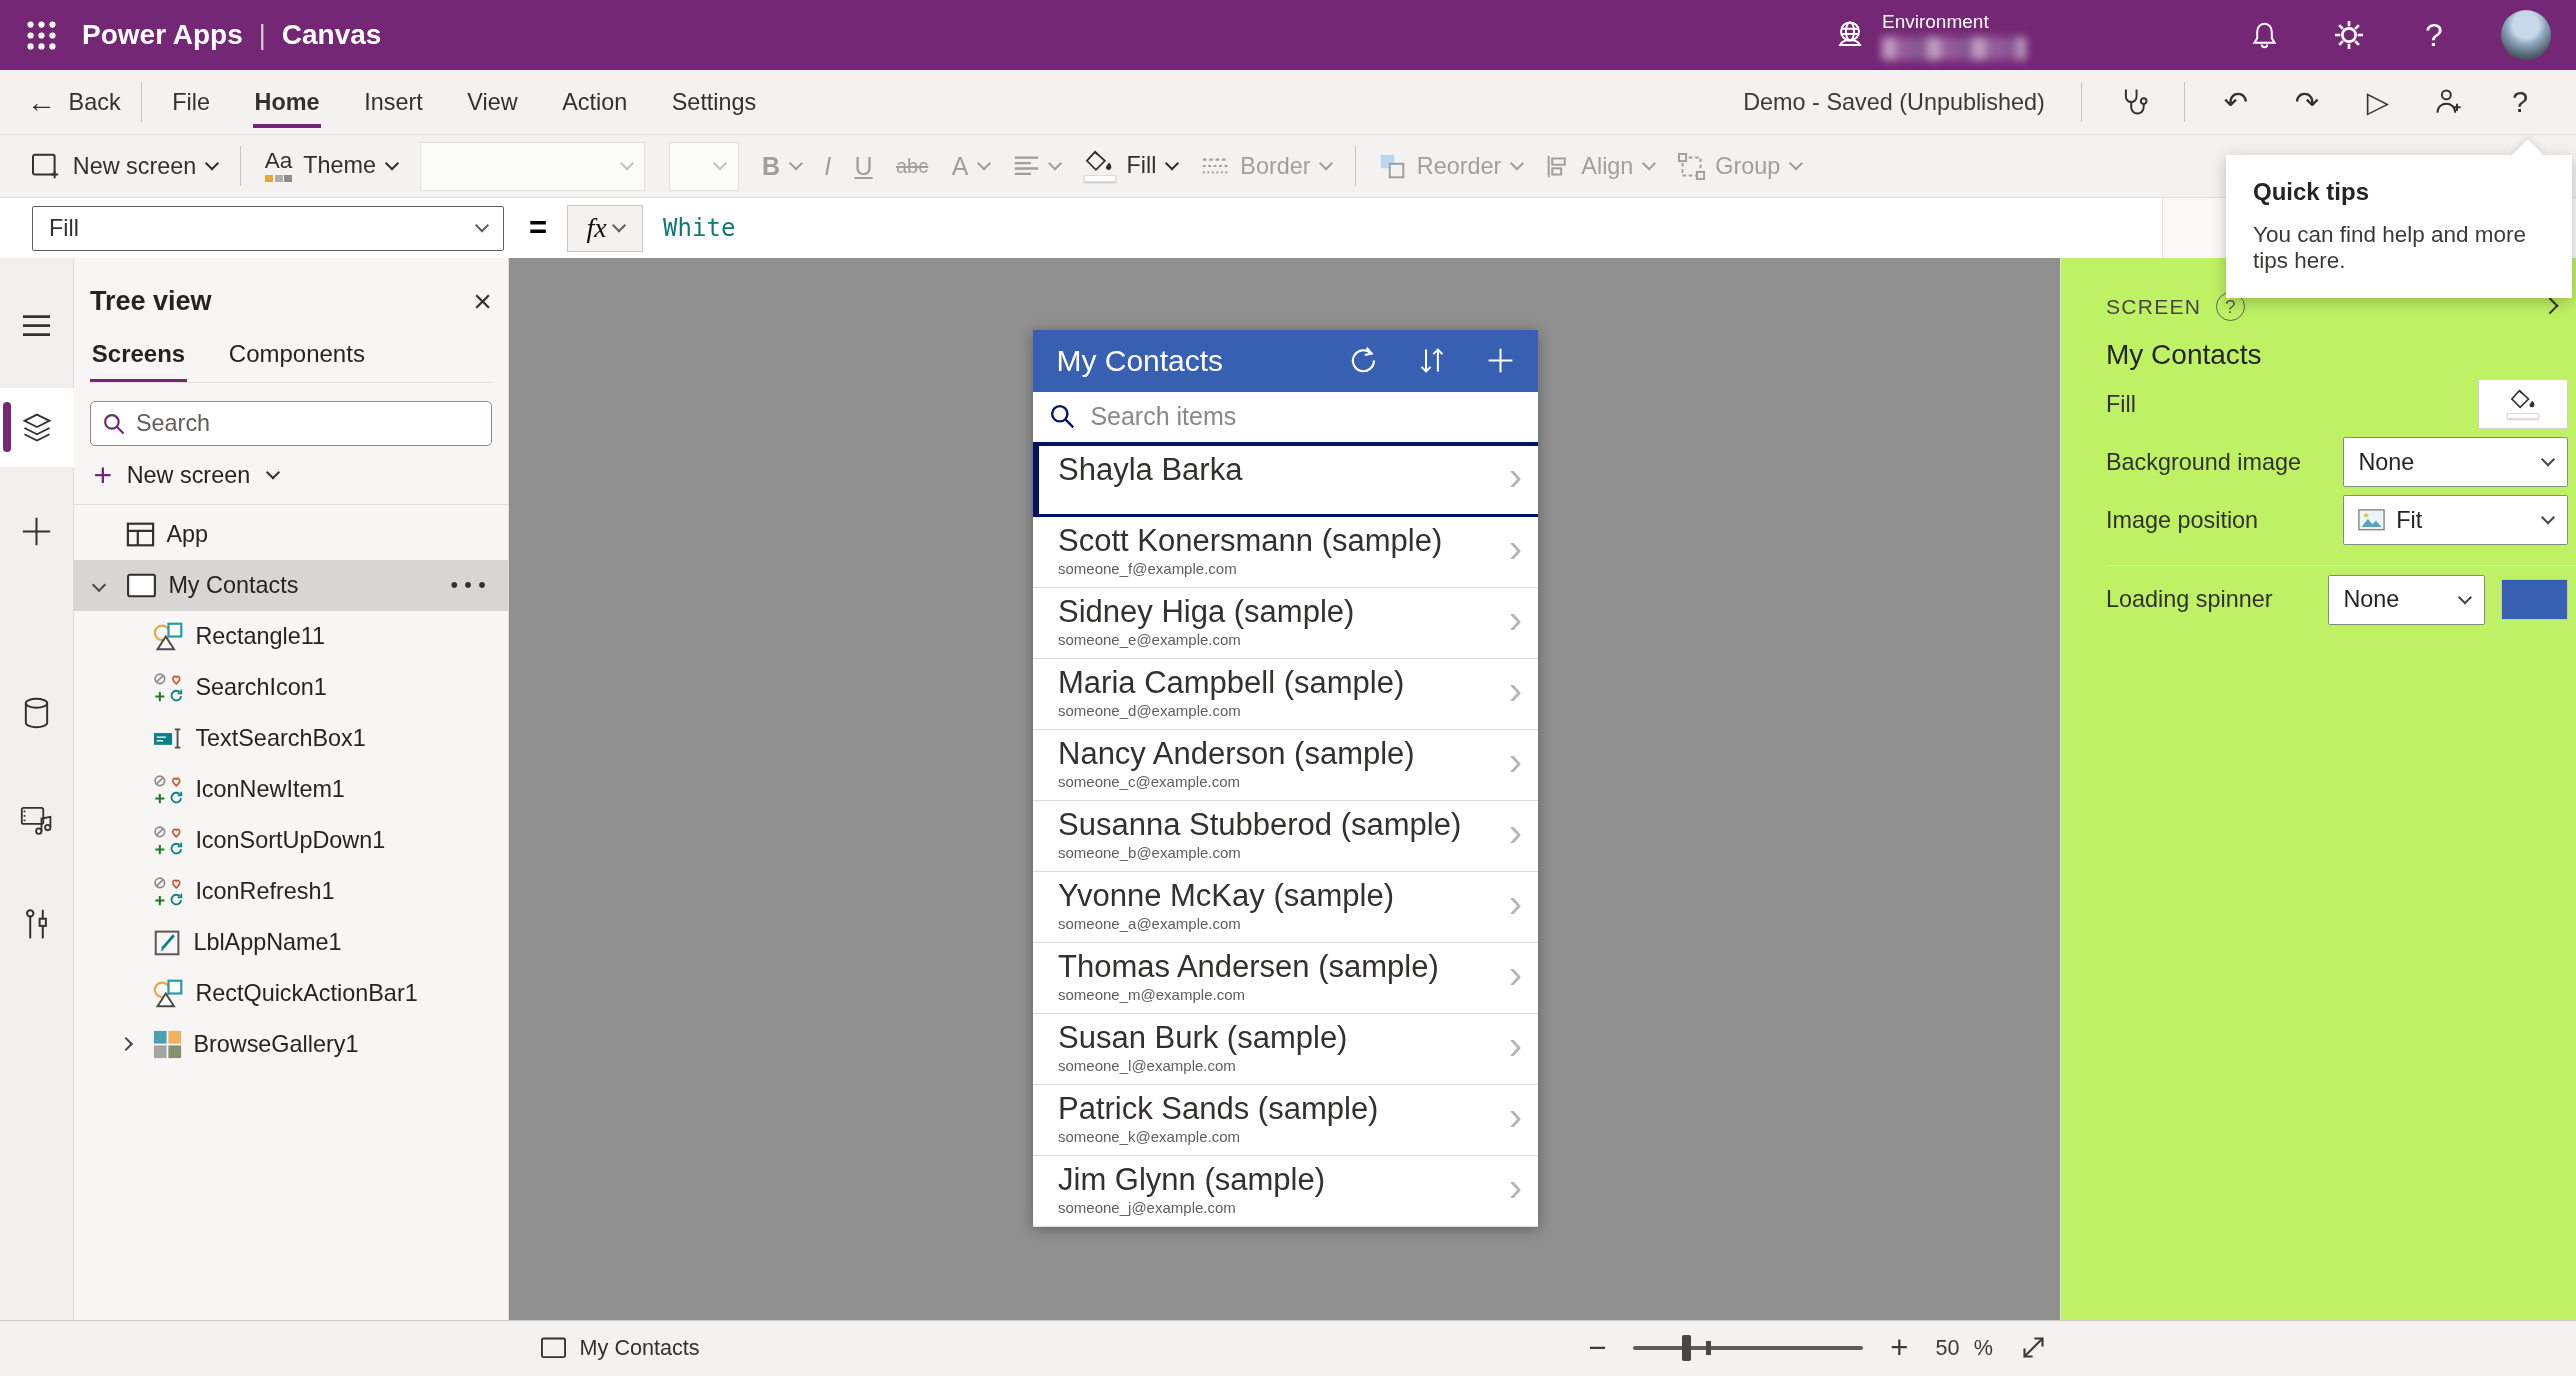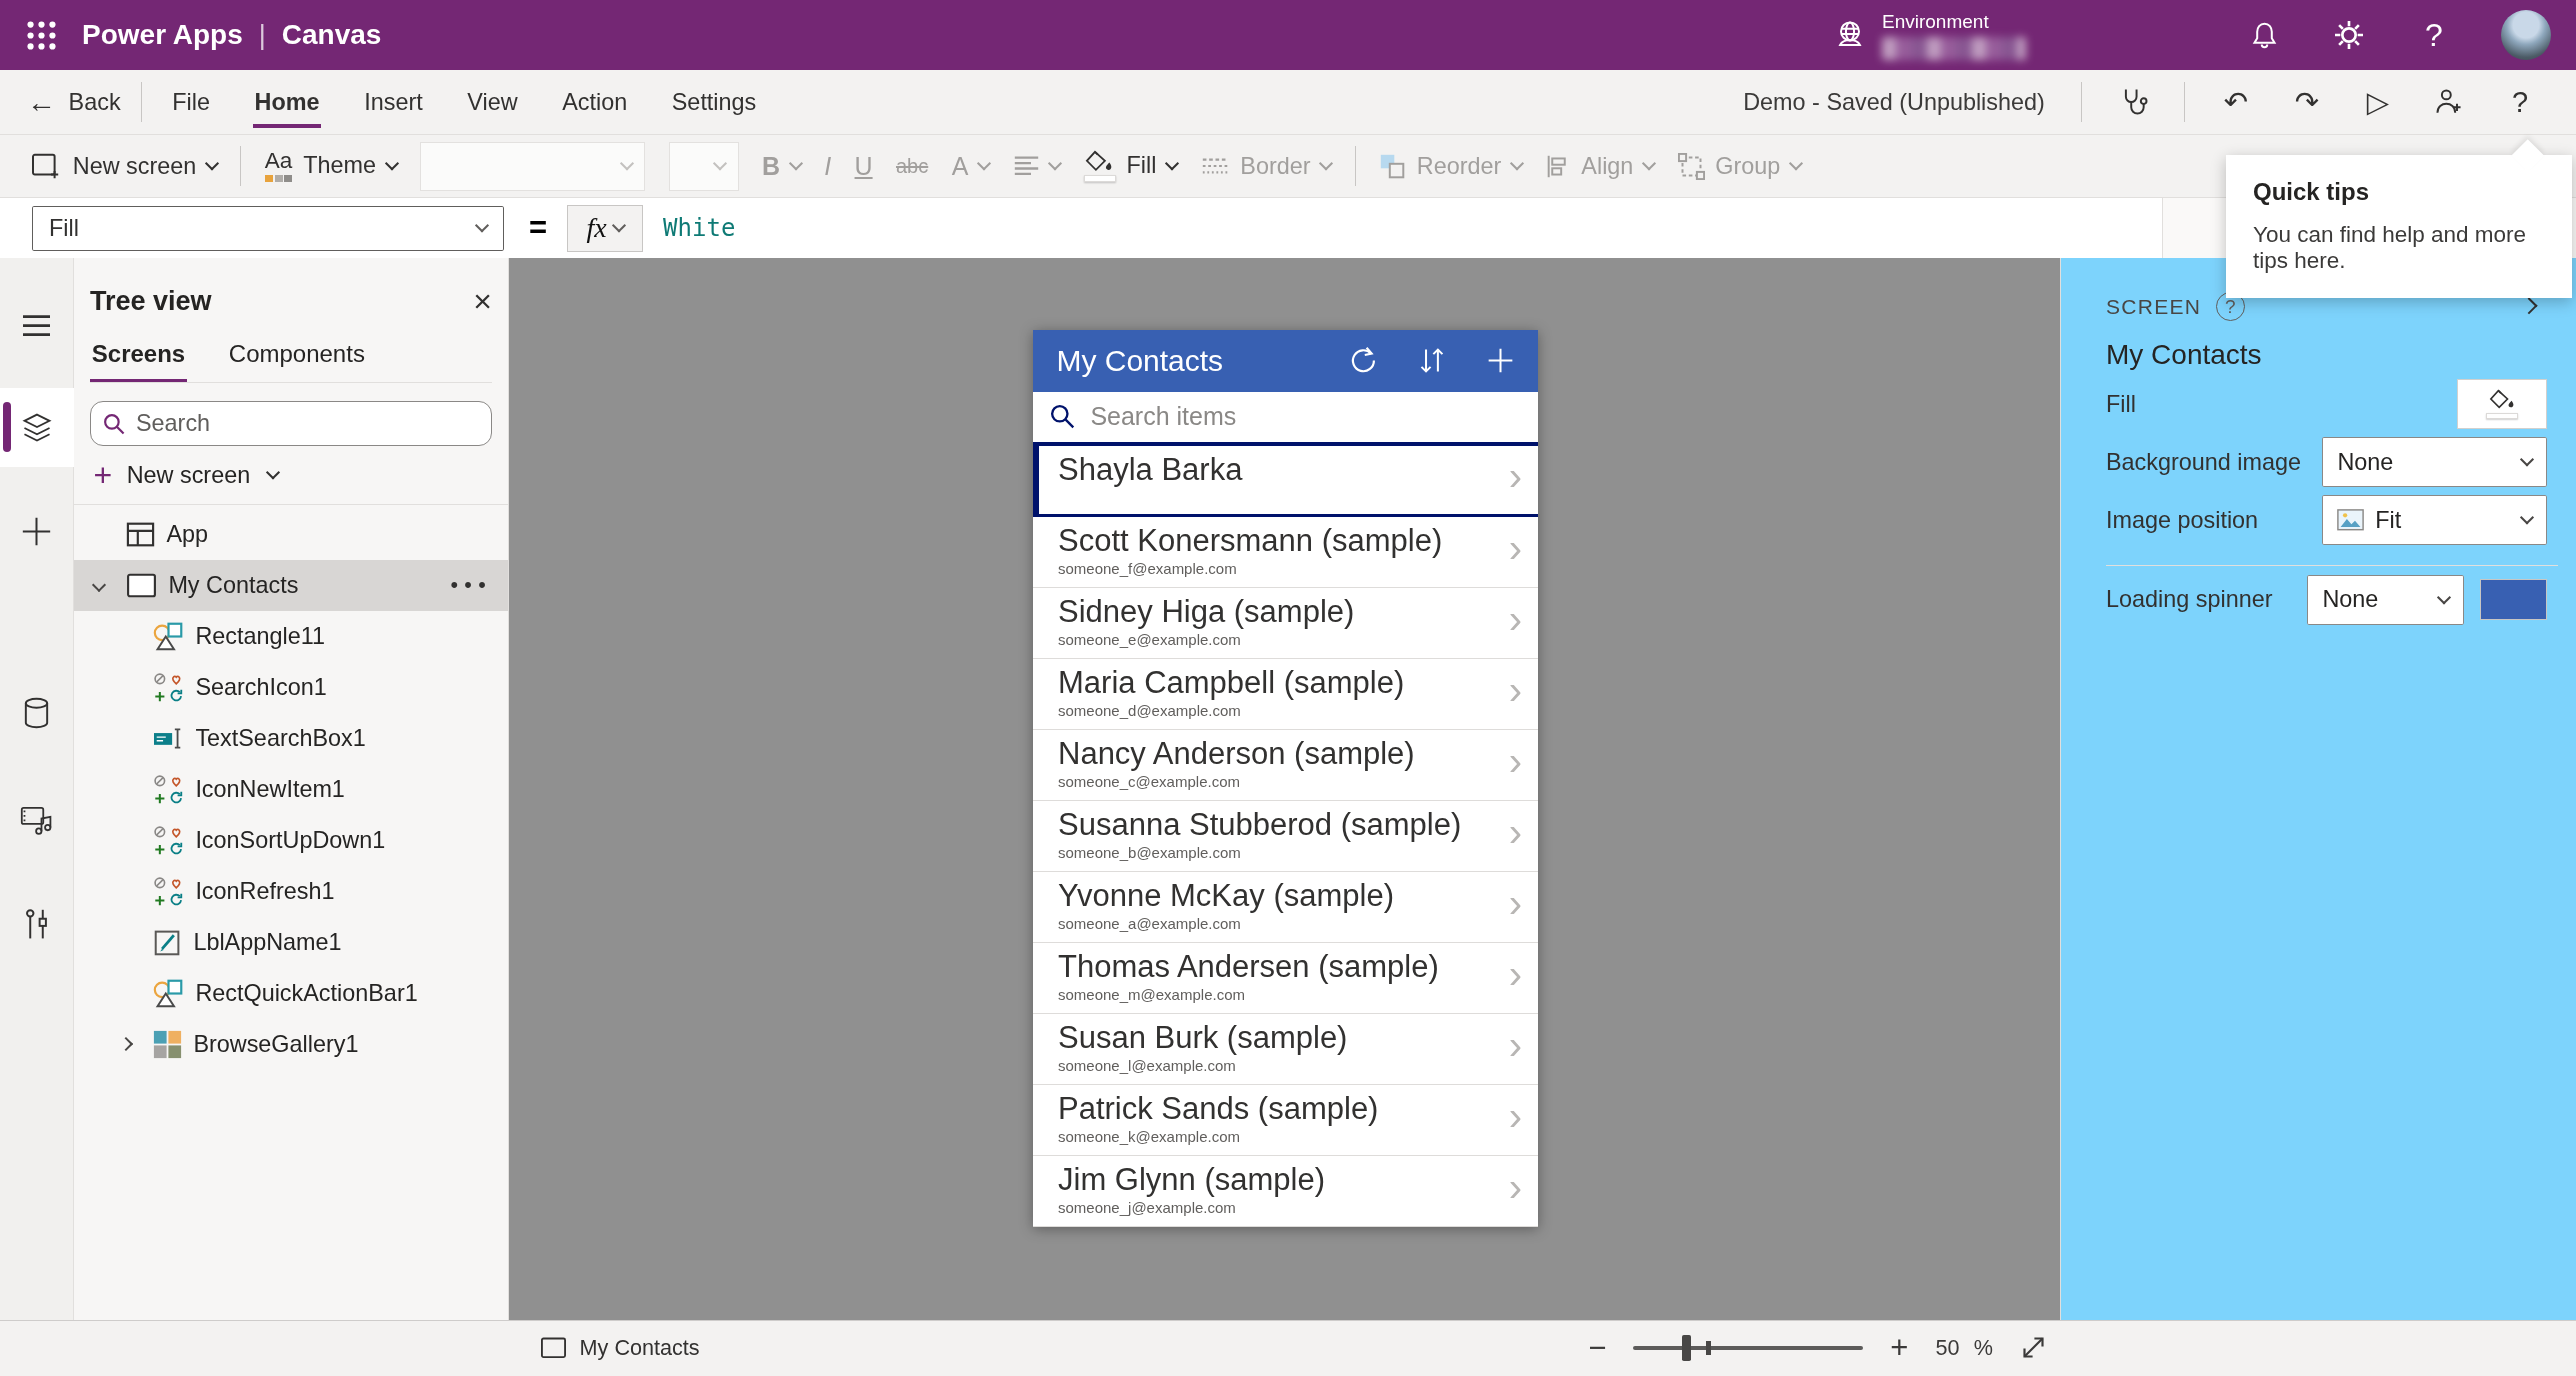--- a/index.html
+++ b/index.html
@@ -65,21 +65,21 @@
   .rail-sel { position:relative; background:#fff; width:74px; height:79px; display:flex; align-items:center; justify-content:center; cursor:pointer; }
   .rail-sel::before { content:""; position:absolute; left:3.6px; top:14.4px; width:8px; height:50px; border-radius:4.5px; background:#742774; }
 
   .tree { width:435px; background:#f7f6f5; border-right:0.9px solid #e1dfdd; padding:0 16px; display:flex; flex-direction:column; }
   .tree-head { display:flex; align-items:center; margin-top:27px; }
   .tree-title { font-size:27px; font-weight:700; color:#252423; }
   .tree-close { margin-left:auto; font-size:32px; font-weight:300; color:#323130; cursor:pointer; line-height:1; }
   .tree-tabs { display:flex; gap:40px; margin:23.4px 0 0; border-bottom:0.9px solid #e1dfdd; }
   .ttab { font-size:24px; padding:0 1.8px 10.8px; border-bottom:3.6px solid transparent; cursor:pointer; color:#252423; }
   .ttab.active { font-weight:700; border-bottom-color:#742774; }
-  .tsearch { margin-top:18px; height:45px; background:#fff; border:0.9px solid #8a8886; border-radius:13px; display:flex; align-items:center; padding:0 10.8px; gap:10.8px; }
+  .tsearch { margin-top:18px; height:45px; background:#fff; border:0.9px solid #8a8886; border-radius:5px; display:flex; align-items:center; padding:0 10.8px; gap:10.8px; }
   .tsearch input { border:none; outline:none; font-size:23.4px; flex:1; color:#323130; background:transparent; }
   .tsearch input::placeholder { color:#605e5c; }
   .newscreen { display:flex; align-items:center; gap:14.4px; height:58px; font-size:23.4px; color:#252423; cursor:pointer; padding-left:3.6px; }
   .newscreen .plus { color:#742774; font-size:32px; font-weight:300; }
   .newscreen .chev { color:#323130; margin-left:3.6px; }
   .tree-div { height:0.9px; background:#e1dfdd; margin:0 -16px; }
   .trows { margin:3.6px -16px 0; }
   .trow { display:flex; align-items:center; height:51px; padding:0 16px 0 9px; gap:11.7px; font-size:23.4px; color:#252423; cursor:pointer; }
   .trow.selected { background:#d8d6d4; }
   .trow.indent { padding-left:36px; }
@@ -98,21 +98,21 @@
   .ph-search { height:58px; display:flex; align-items:center; gap:14.4px; padding:0 16px; border-bottom:4.5px solid #00126b; }
   .ph-search input { border:none; outline:none; flex:1; font-size:25px; color:#323130; }
   .ph-search input::placeholder { color:#8a8886; }
   .plist { flex:1; display:flex; flex-direction:column; }
   .crow { height:71px; position:relative; padding:9px 0 0 25px; border-bottom:0.9px solid #dedcda; cursor:pointer; }
   .crow .cname { font-size:31px; color:#323130; line-height:29px; }
   .crow .cmail { font-size:15px; color:#605e5c; line-height:27px; }
   .crow .arrow { position:absolute; right:16px; top:50%; transform:translateY(-58%); font-size:40px; font-weight:300; color:#b8b6b4; }
   .crow.selected { border-left:6.3px solid #00126b; border-bottom:3.6px solid #00126b; padding-left:19px; }
 
-  .props { width:516px; background:#7dd3fc; border-left:0.9px solid #e1dfdd; padding:0 29px 0 45px; }
+  .props { width:516px; background:#bef264; border-left:0.9px solid #e1dfdd; padding:0 8px 0 45px; }
   .pr-head { display:flex; align-items:center; gap:14.4px; margin-top:34px; }
   .pr-kind { font-size:21px; color:#484644; letter-spacing:1.3px; }
   .pr-help { width:29px; height:29px; border:1.8px solid #605e5c; border-radius:50%; font-size:19px; display:flex; align-items:center; justify-content:center; color:#605e5c; cursor:pointer; }
   .pr-collapse { margin-left:auto; margin-right:12.6px; color:#323130; cursor:pointer; }
   .pr-collapse .chev { transform:rotate(-45deg); width:11.7px; height:11.7px; }
   .pr-name { font-size:28px; color:#252423; margin-top:18px; }
   .pr-tabs { display:flex; gap:49px; margin:25px -10.8px 0 0; border-bottom:0.9px solid #e1dfdd; }
   .ptab { font-size:23.4px; padding:0 1.8px 12.6px; border-bottom:3.6px solid transparent; cursor:pointer; color:#323130; }
   .ptab.active { font-weight:700; border-bottom-color:#742774; }
   .prow { display:flex; align-items:center; margin-top:8px; height:50px; }

